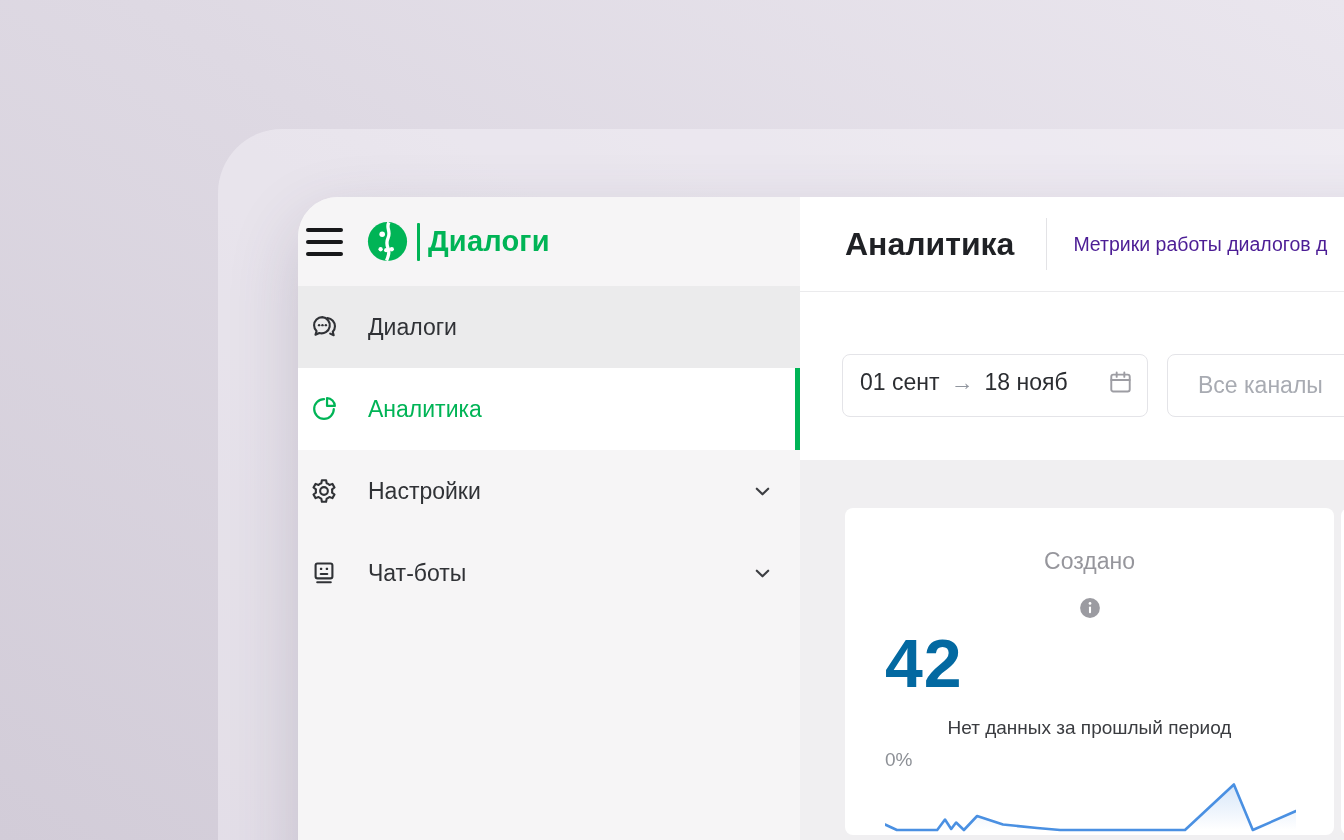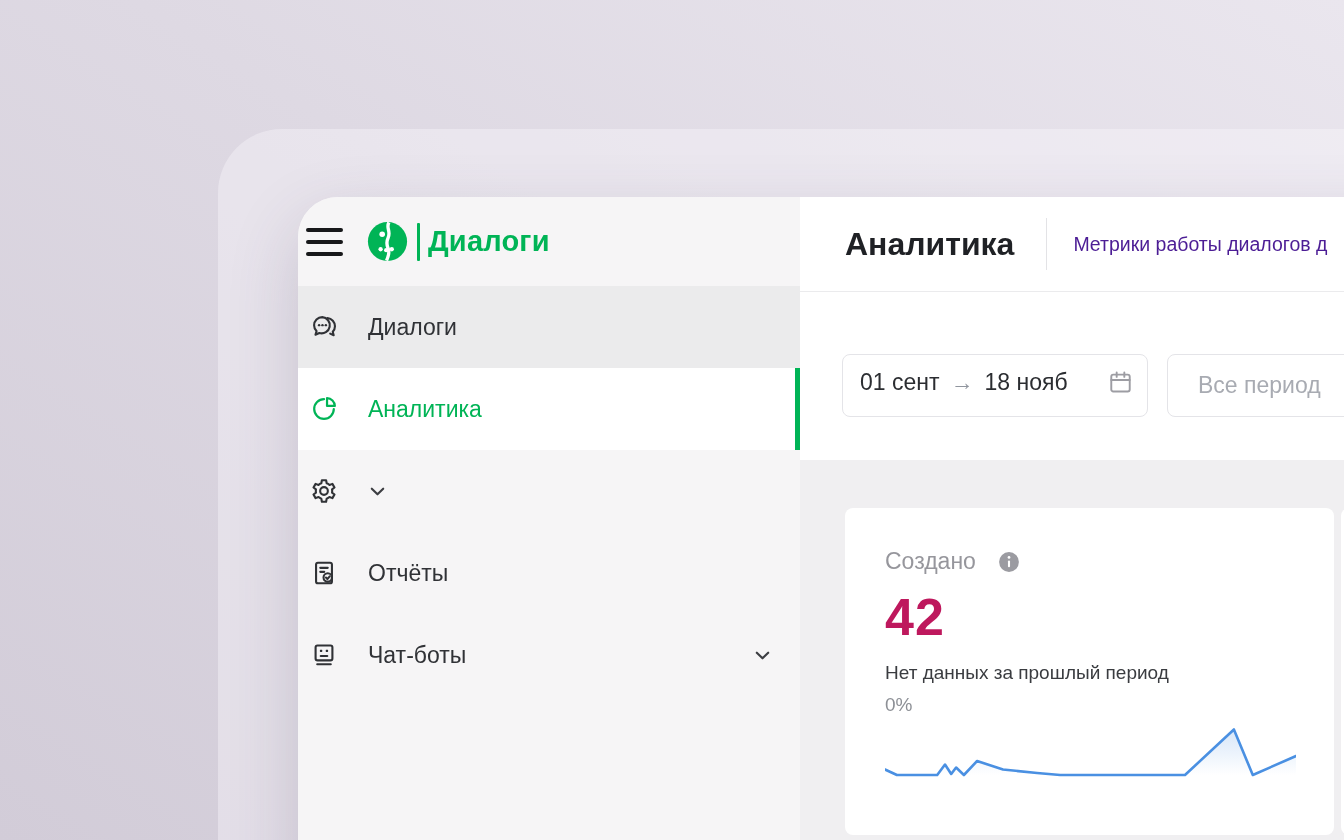--- a/index.html
+++ b/index.html
@@ -51,25 +51,25 @@
   .pill{ height:63px; border:1px solid #e4e4e8; border-radius:8px; background:#fff; display:flex; align-items:center; cursor:pointer; }
   .date-pill{ width:306px; padding:0 13px 6px 17px; flex:none; }
   .date-text{ font-size:23px; color:#2b2d31; white-space:nowrap; overflow:hidden; flex:none; }
   .date-from{ max-width:94px; } .date-to{ max-width:86px; }
   .range-arrow{ color:#90959e; margin:0 11px; font-size:23px; flex:none; }
   .cal-icon{ width:27px; height:27px; margin-left:auto; flex:none; }
   .channels-pill{ width:420px; margin-left:19px; padding-left:30px; flex:none; font-size:23px; color:#a8abb2; }
   .content{ flex:1; background:#f0eff1; padding:48px 0 0 45px; display:flex; gap:7px; align-items:flex-start; overflow:hidden; }
   .card{ background:#fff; border-radius:8px; flex:none; }
   .metric-card{ width:489px; height:327px; padding:40px 40px 0; }
-  .metric-label-row{ display:flex; align-items:center; gap:22px; }
+  .metric-label-row{ display:flex; align-items:center; gap:22px;flex-direction:column; }
   .metric-label{ font-size:23px; color:#96969c; }
   .info-badge{ width:22px; height:22px; display:block; cursor:pointer; }
-  .metric-value{ font-size:52px; font-weight:700; color:#be185d; margin-top:12px; letter-spacing:1px; }
-  .metric-note{ font-size:19px; color:#3a3c40; margin-top:15px; }
+  .metric-value{ font-size:68px; font-weight:700; color:#0369a1; margin-top:5px; letter-spacing:1px; }
+  .metric-note{ font-size:19px; color:#3a3c40; margin-top:15px;text-align:center; }
   .metric-pct{ font-size:19px; color:#8d9096; margin-top:10px; }
   .spark{ display:block; margin-top:4px; width:411px; height:58px; }
   .card-partial{ width:420px; height:327px; }
   svg{ display:block; }
 </style>
 </head>
 <body>
 
 <div class="backdrop-panel"></div>
 
@@ -116,34 +116,26 @@
           <path d="M14.6 2.7a7 7 0 0 1 6.7 6.7h-6.7z"></path>
         </svg>
         <span class="mi-label">Аналитика</span>
       </div>
 
       <div class="menu-item">
         <svg class="mi-icon" viewBox="0 0 24 24" fill="none" stroke="#303236" stroke-width="1.8" stroke-linecap="round" stroke-linejoin="round">
           <path d="M13.8 2.8h-3.6l-.5 2.6a7.2 7.2 0 0 0-2.4 1.4l-2.5-.9L3 9l2.1 1.6a7.3 7.3 0 0 0 0 2.8L3 15l1.8 3.1 2.5-.9a7.2 7.2 0 0 0 2.4 1.4l.5 2.6h3.6l.5-2.6a7.2 7.2 0 0 0 2.4-1.4l2.5.9L21 15l-2.1-1.6a7.3 7.3 0 0 0 0-2.8L21 9l-1.8-3.1-2.5.9a7.2 7.2 0 0 0-2.4-1.4z"></path>
           <circle cx="12" cy="12" r="3.3"></circle>
         </svg>
+        <span class="mi-label">Настройки</span>
         <svg class="chevron" viewBox="0 0 16 16" fill="none" stroke="#3c3e42" stroke-width="1.8" stroke-linecap="round" stroke-linejoin="round">
           <path d="M3.2 5.6l4.8 4.8 4.8-4.8"></path>
         </svg>
       </div>
 
-      <div class="menu-item">
-        <svg class="mi-icon" viewBox="0 0 24 24" fill="none" stroke="#303236" stroke-width="1.8" stroke-linecap="round" stroke-linejoin="round">
-          <rect x="5.2" y="3.2" width="13.6" height="17.6" rx="1.6"></rect>
-          <path d="M8.8 7.6h6.4M8.8 11h3.4"></path>
-          <circle cx="15.2" cy="15.8" r="3.6" fill="#f6f5f6"></circle>
-          <path d="M13.7 15.9l1.2 1.2 2-2.2"></path>
-        </svg>
-        <span class="mi-label">Отчёты</span>
-      </div>
 
       <div class="menu-item">
         <svg class="mi-icon" viewBox="0 0 24 24" fill="none" stroke="#303236" stroke-width="1.8" stroke-linecap="round" stroke-linejoin="round">
           <rect x="4.8" y="3.8" width="14.4" height="12.8" rx="1.6"></rect>
           <rect x="8.5" y="7.4" width="2" height="2" rx="0.4" fill="#303236" stroke="none"></rect>
           <rect x="13.5" y="7.4" width="2" height="2" rx="0.4" fill="#303236" stroke="none"></rect>
           <path d="M9.2 12.9h5.6"></path>
           <path d="M6.2 19.9h11.6"></path>
         </svg>
         <span class="mi-label">Чат-боты</span>
@@ -167,21 +159,21 @@
       <div class="pill date-pill">
         <span class="date-text date-from">01 сент</span>
         <span class="range-arrow">→</span>
         <span class="date-text date-to">18 нояб</span>
         <svg class="cal-icon" viewBox="0 0 24 24" fill="none" stroke="#9d9da3" stroke-width="1.7" stroke-linecap="round" stroke-linejoin="round">
           <rect x="3.8" y="5" width="16.4" height="15" rx="1.8"></rect>
           <path d="M3.8 9.8h16.4M8.6 3v4M15.4 3v4"></path>
         </svg>
       </div>
       <div class="pill channels-pill">
-        <span>Все период</span>
+        <span>Все каналы</span>
       </div>
     </div>
 
     <div class="content">
 
       <div class="card metric-card">
         <div class="metric-label-row">
           <span class="metric-label">Создано</span>
           <svg class="info-badge" viewBox="0 0 20 20">
             <circle cx="10" cy="10" r="9" fill="#9b9ba1"></circle>

